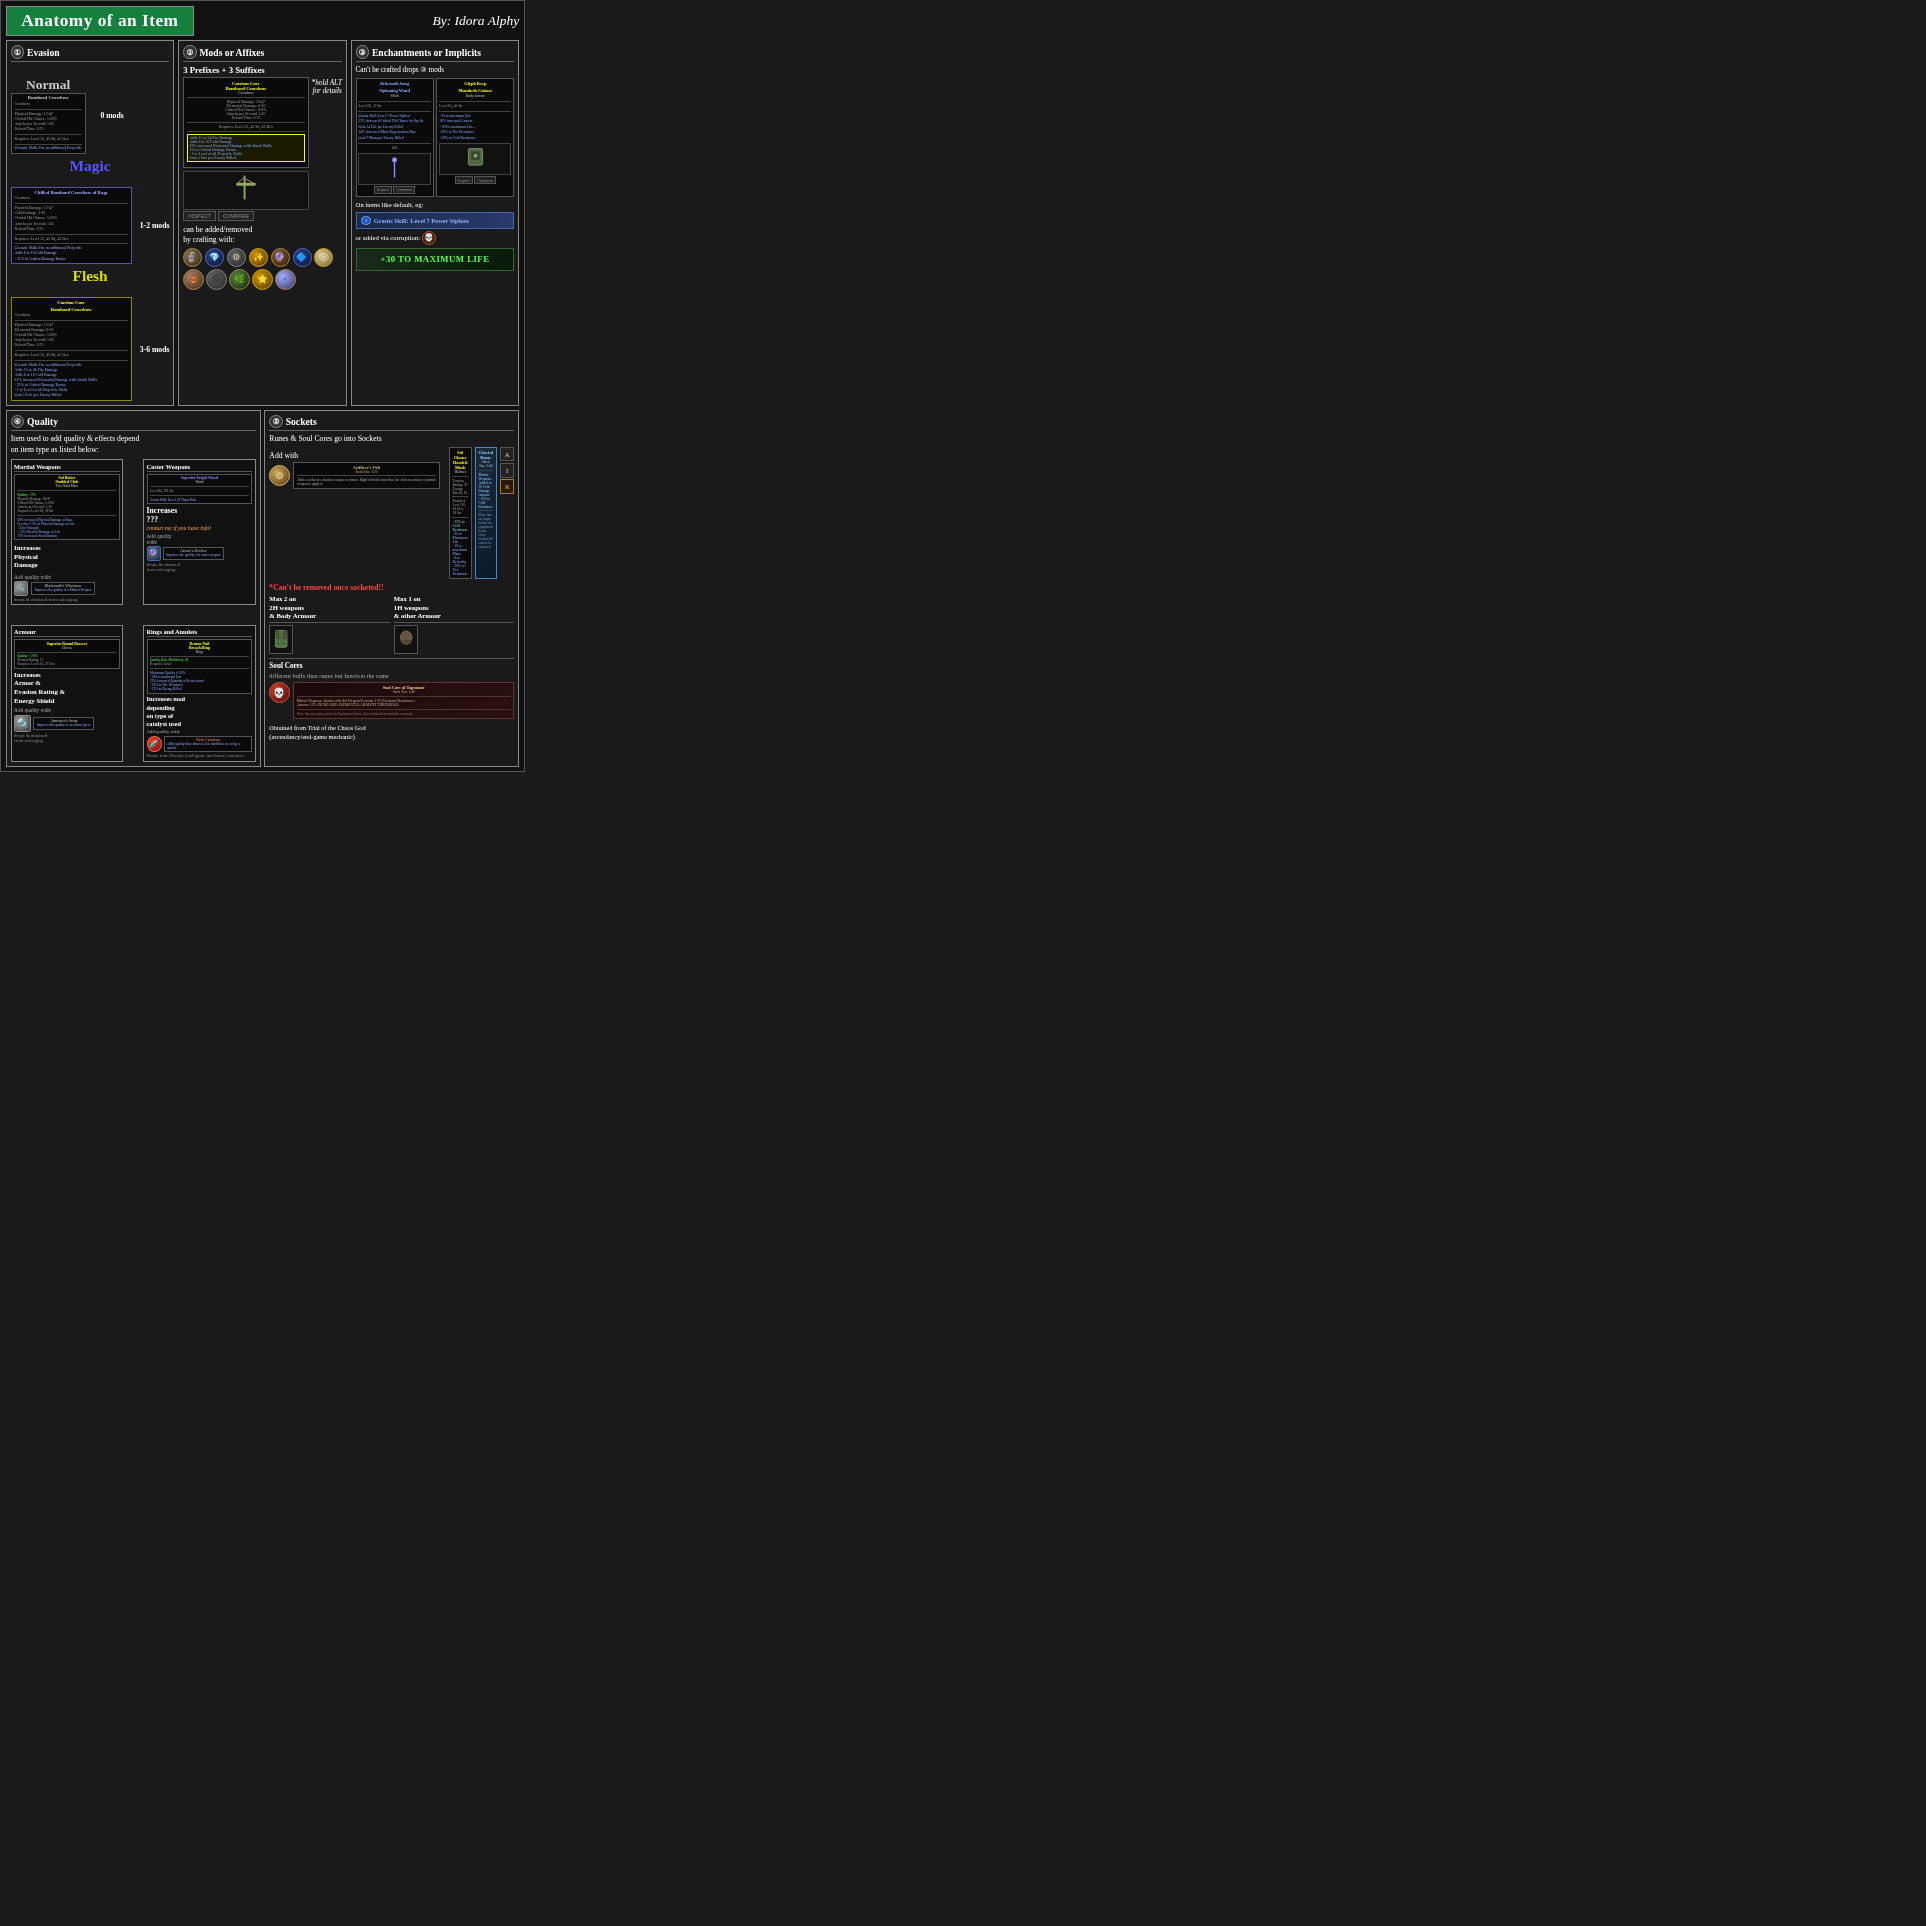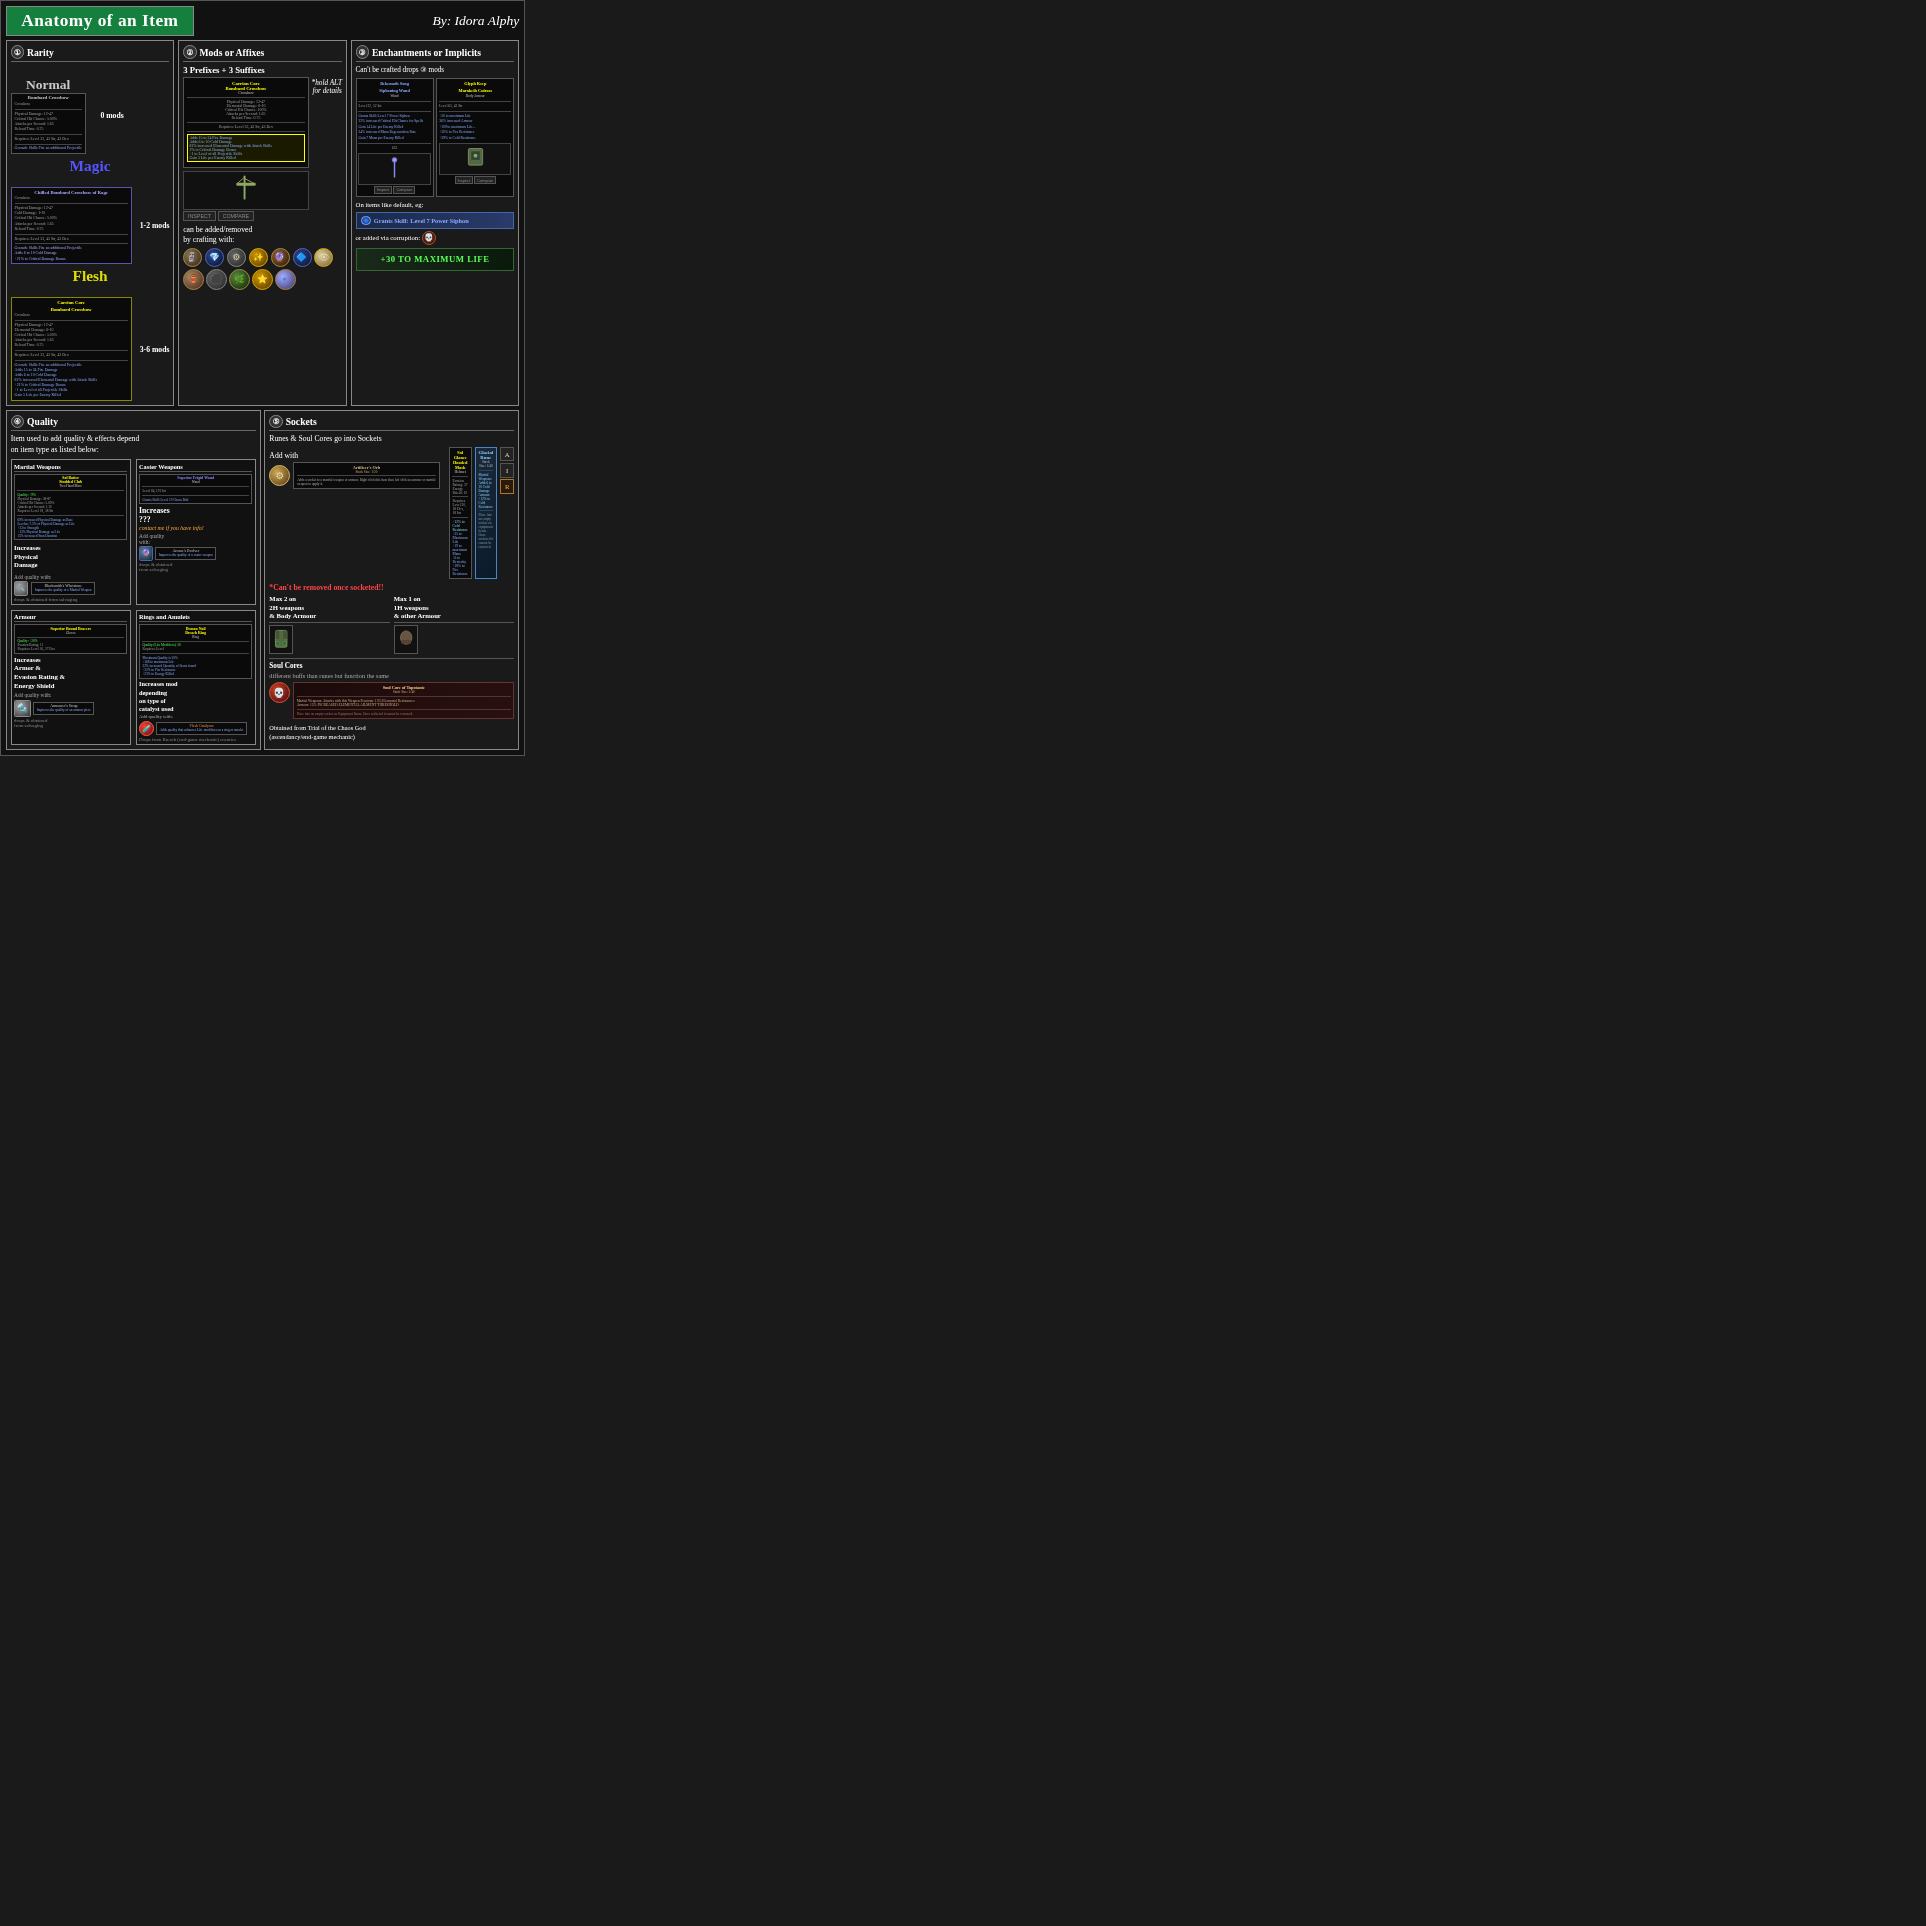--- a/index.html
+++ b/index.html
@@ -293,21 +293,21 @@
     }
     .quality-intro {
       font-size: 7.7px;
       color: #fff;
       margin-bottom: 3.9px;
       line-height: 1.4;
     }
     .quality-grid {
       display: grid;
       grid-template-columns: 1fr 1fr;
-      gap: 5px;
+      gap: 20px;
       margin-bottom: 0;
     }
     .quality-box {
       border: 0.7px solid #888;
       background: #111;
       padding: 2.4px;
     }
     .quality-box-header {
       font-size: 6.3px;
       font-weight: bold;
@@ -593,21 +593,21 @@
   <div class="title-bar">
     <div class="main-title">Anatomy of an Item</div>
     <div class="author">By: Idora Alphy</div>
   </div>
 
   <div class="top-row">
 
     <div class="top-col">
       <div class="section-header">
         <span class="section-number">①</span>
-        <span>Rarity</span>
+        <span>Evasion</span>
       </div>
 
       <div class="rarity-section">
 
         <div class="rarity-row">
           <div>
             <div class="rarity-label normal-label">Normal</div>
             <div class="item-card">
               <div class="card-title normal-title">Bombard Crossbow</div>
               <div class="card-stat">Crossbow</div>

